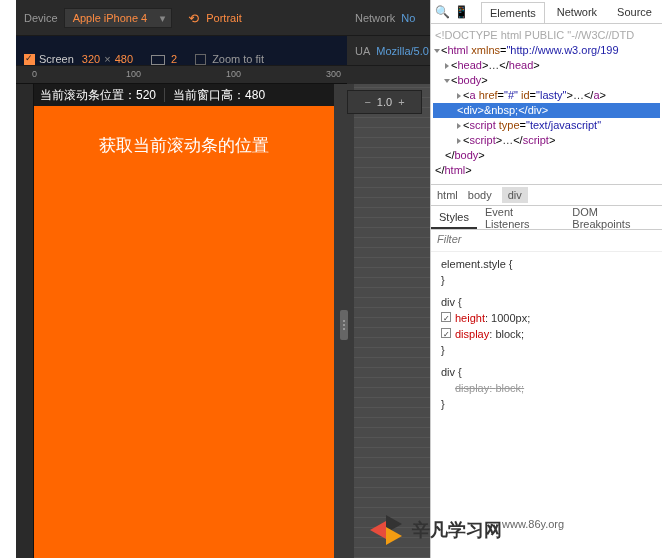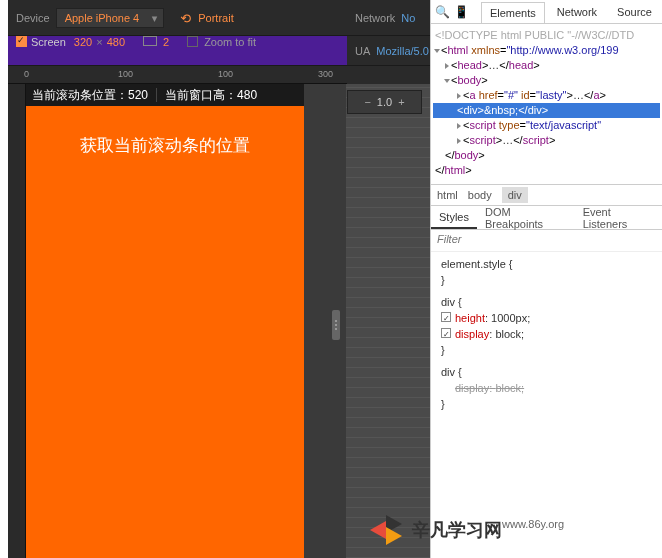--- a/index.html
+++ b/index.html
@@ -1,37 +1,37 @@
 <!DOCTYPE html>
 <html><head>
 <meta charset="utf-8">
 <style>
 *{margin:0;padding:0;box-sizing:border-box;font-family:Arial,sans-serif}
 body{width:662px;height:558px;overflow:hidden;background:#fff;position:relative;font-size:11px}
-.left-panel{position:absolute;left:8px;top:0;width:430px;height:558px;background:#3a3a3a}
+.left-panel{position:absolute;left:16px;top:0;width:430px;height:558px;background:#3a3a3a}
 .toolbar{height:36px;background:#2a2a2a;display:flex;align-items:center;padding:0 8px;color:#ccc;font-size:11px;border-bottom:1px solid #1a1a1a}
 .toolbar .lbl{color:#999;margin-right:6px}
 .device-select{background:#3a3a3a;color:#ff8c42;padding:3px 24px 3px 8px;border:1px solid #222;margin-right:8px;font-size:11px;position:relative}
 .device-select::after{content:'▾';position:absolute;right:6px;color:#888}
 .portrait{color:#ff8c42;margin-left:8px;display:flex;align-items:center}
 .refresh-icon{display:inline-block;width:14px;height:14px;margin-right:4px;position:relative}
 .refresh-icon::before{content:'⟲';color:#ff8c42;font-size:13px}
-.toolbar2{height:30px;background:#4c1d95;display:flex;align-items:flex-start;padding:0 8px;color:#ccc;font-size:11px;border-bottom:1px solid #1a1a1a}
+.toolbar2{height:30px;background:#0f172a;display:flex;align-items:flex-end;padding:0 8px;color:#ccc;font-size:11px;border-bottom:1px solid #1a1a1a}
 .chk{width:11px;height:11px;background:#ff8c42;display:inline-block;margin-right:4px;position:relative}
 .chk::after{content:'✓';position:absolute;color:#222;font-size:9px;left:1px;top:-1px}
 .screen-lbl{color:#ccc;margin-right:8px}
 .dim{color:#ff8c42}
 .dim-x{color:#888;margin:0 4px}
 .aspect-icon{width:14px;height:10px;border:1px solid #888;margin-left:18px;margin-right:6px}
 .orange-num{color:#ff8c42;margin-right:18px}
 .chk-empty{width:11px;height:11px;border:1px solid #666;display:inline-block;margin-right:6px}
 .zoom-lbl{color:#999}
 .ruler-h{height:18px;background:#2a2a2a;position:relative;border-bottom:1px solid #111;font-size:9px;color:#999}
 .ruler-h span{position:absolute;top:3px}
-.content-area{position:absolute;left:18px;top:84px;width:278px;height:474px;background:#14b8a6}
+.content-area{position:absolute;left:18px;top:84px;width:300px;height:474px;background:#14b8a6}
 .ruler-v{position:absolute;left:0;top:84px;width:18px;height:474px;background:#2a2a2a;border-right:1px solid #111}
 .status-bar{height:22px;background:#1a1a1a;color:#fff;display:flex;align-items:center;font-size:12px;padding:0 6px}
 .status-sep{width:1px;height:14px;background:#444;margin:0 8px}
 .orange-main{position:absolute;top:22px;left:0;right:0;bottom:0;background:#f60;display:flex;justify-content:center;padding-top:28px}
 .orange-text{color:#fff;font-size:17px;font-weight:normal}
 .grid-area{position:absolute;left:338px;top:84px;width:92px;height:474px;background:repeating-linear-gradient(0deg,#555 0,#555 1px,#4a4a4a 1px,#4a4a4a 10px),repeating-linear-gradient(90deg,#555 0,#555 1px,#4a4a4a 1px,#4a4a4a 10px)}
 .drag-handle{position:absolute;left:324px;top:310px;width:8px;height:30px;background:#666;border-radius:2px;display:flex;flex-direction:column;justify-content:center;align-items:center;gap:2px}
 .drag-handle span{width:2px;height:2px;background:#aaa;border-radius:50%}
 .right-panel{position:absolute;left:347px;top:0;width:84px;height:84px;background:#2a2a2a;color:#ccc;font-size:11px}
 .net-row1{height:36px;display:flex;align-items:center;padding:0 8px;border-bottom:1px solid #1a1a1a}
@@ -175,22 +175,22 @@
     <div class="dom-line il1">&lt;/<span class="dom-tag">body</span>&gt;</div>
     <div class="dom-line il0">&lt;/<span class="dom-tag">html</span>&gt;</div>
   </div>
   <div class="breadcrumb">
     <span class="bc-item">html</span>
     <span class="bc-item">body</span>
     <span class="bc-item active">div</span>
   </div>
   <div class="sub-tabs">
     <span class="sub-tab active">Styles</span>
+    <span class="sub-tab">Event Listeners</span>
     <span class="sub-tab">DOM Breakpoints</span>
-    <span class="sub-tab">Event Listeners</span>
   </div>
   <div class="filter-row">
     <input class="filter-input" placeholder="Filter" style="">
   </div>
   <div class="styles-body">
     <div class="sel-name">element.style {</div>
     <div>}</div>
     <div style="height:6px"></div>
     <div class="sel-name">div {</div>
     <div class="prop-row"><span class="prop-chk"></span><span class="prop-name">height</span>: <span class="prop-val">1000px;</span></div>

